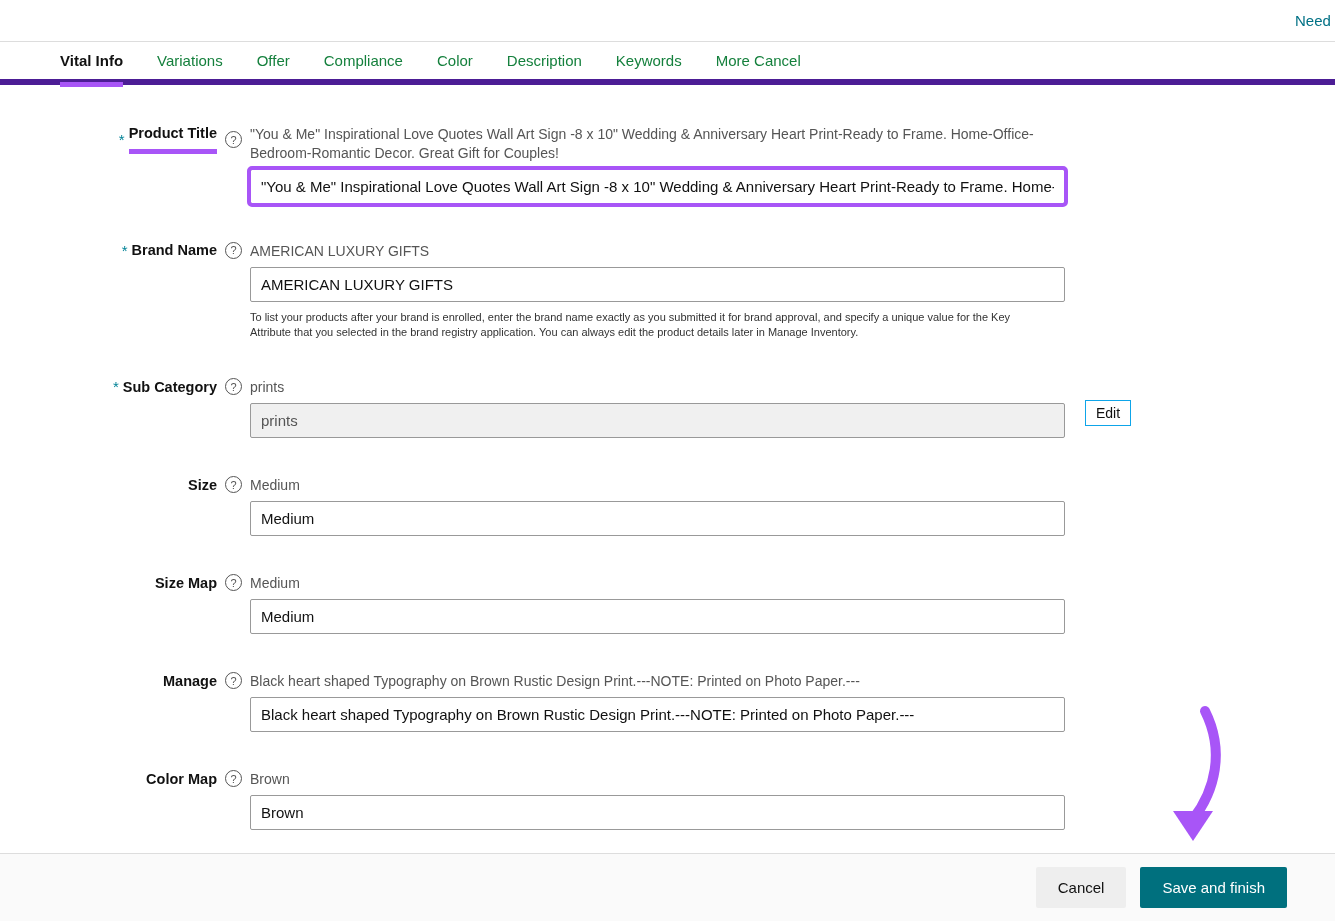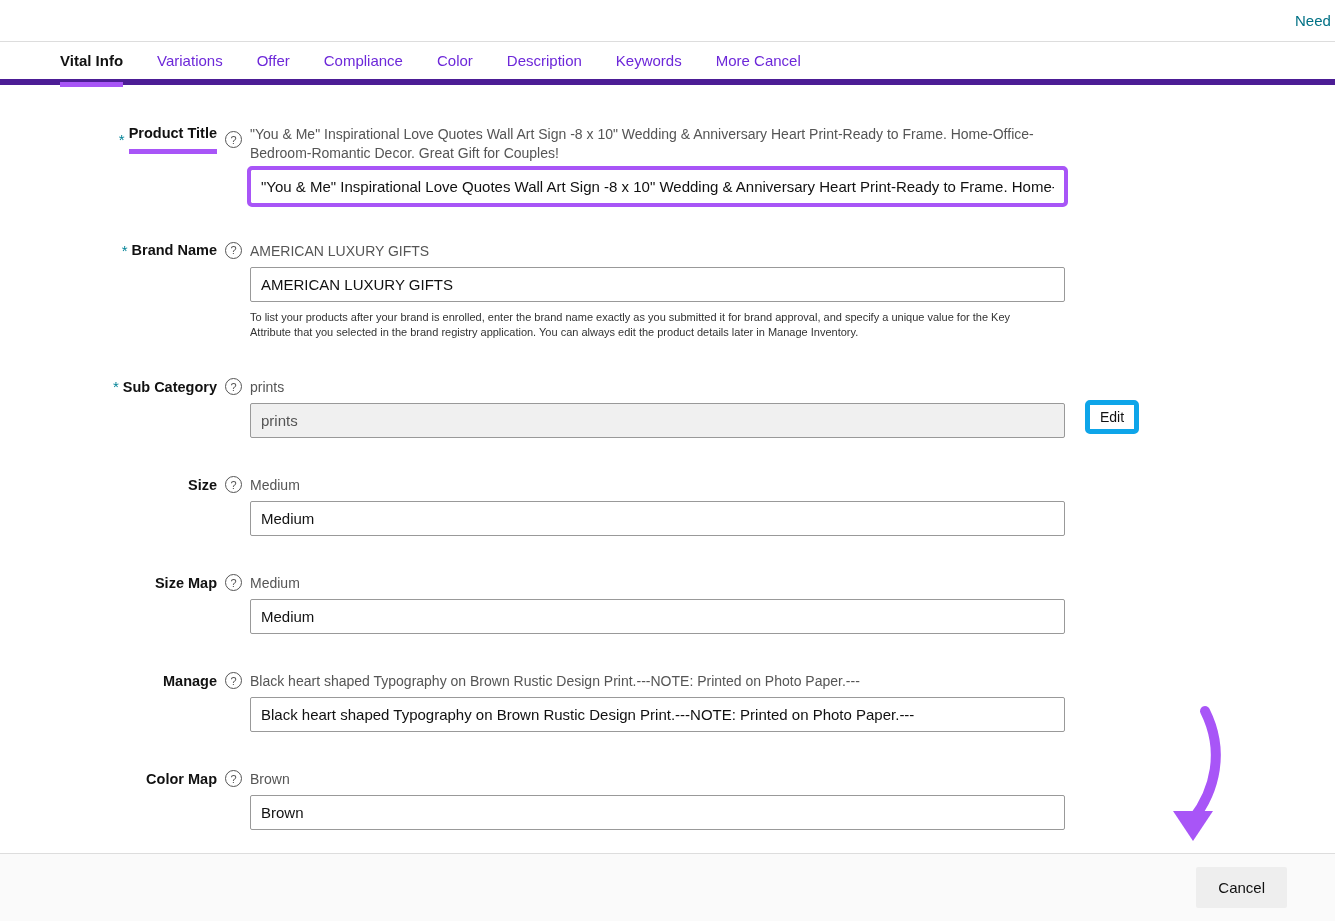--- a/index.html
+++ b/index.html
@@ -28,21 +28,21 @@
   .tabs-row {
     height: 43px;
     border-bottom: 6px solid #4c1d95;
     display: flex;
     align-items: center;
     padding-left: 60px;
     gap: 34px;
   }
   .tab {
     font-size: 15px;
-    color: #6d28d9;
+    color: #15803d;
     cursor: pointer;
     padding: 12px 0;
     position: relative;
   }
   .tab.active {
     color: #111;
     font-weight: 700;
   }
   .tab.active::after {
     content: "";
@@ -126,22 +126,22 @@
     max-width: 800px;
   }
   .edit-col {
     width: 60px;
     padding-left: 20px;
     padding-top: 22px;
   }
   .edit-btn {
     font-size: 14px;
     padding: 4px 10px;
-    border: 5px solid #0ea5e9;
-    border-radius: 5px;
+    border: 1px solid #0ea5e9;
+    border-radius: 0;
     background: #fff;
     color: #111;
     cursor: pointer;
   }
   .footer-bar {
     position: fixed;
     left: 0; right: 0; bottom: 0;
     height: 68px;
     border-top: 1px solid #ddd;
     background: #fafafa;
@@ -283,13 +283,14 @@
 
 </div>
 
 <svg class="pointer-arrow" width="90" height="150">
   <path d="M 60 10 C 80 50, 70 90, 48 118" stroke="#a855f7" stroke-width="10" fill="none" stroke-linecap="round"></path>
   <polygon points="48,140 28,110 68,110" fill="#a855f7"></polygon>
 </svg>
 
 <div class="footer-bar">
   <button class="btn-cancel">Cancel</button>
+  <button class="btn-save">Save and finish</button>
 </div>
 
 </body></html>

